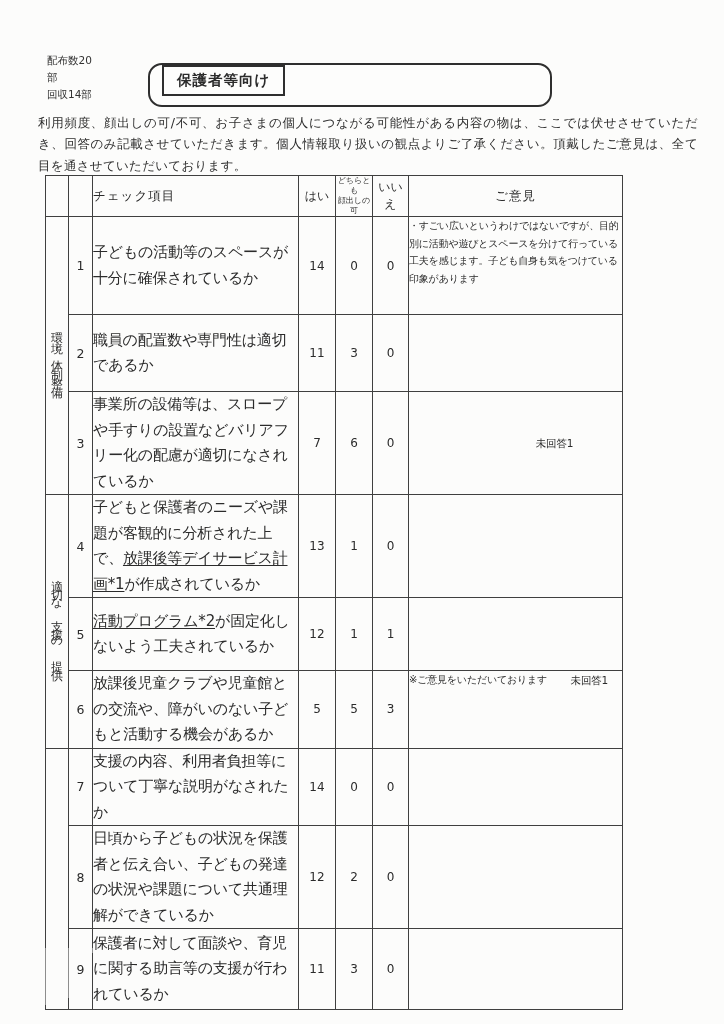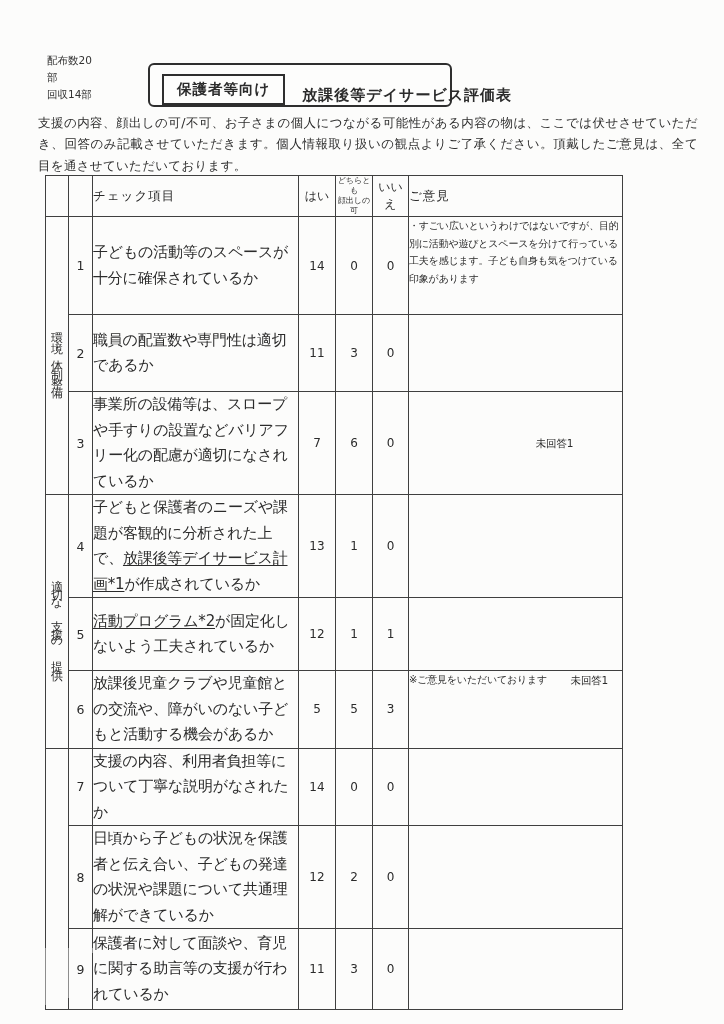--- a/index.html
+++ b/index.html
@@ -10,23 +10,23 @@
     color:#2b2b2b;
     position:relative;
     overflow:hidden;
   }
   
   .dist-note{
     position:absolute;left:47px;top:52px;
     font-size:10.5px;line-height:1.6;color:#333;
   }
   .title-box{
-    position:absolute;left:148px;top:63px;width:304px;height:44px;
-    border:2px solid #2e2e2e;border-radius:6px;
-    display:flex;align-items:flex-end;box-sizing:border-box;
+    position:absolute;left:148px;top:63px;width:404px;height:44px;
+    border:2px solid #2e2e2e;border-radius:14px;
+    display:flex;align-items:flex-start;box-sizing:border-box;
     background:#fdfdfc;
   }
   .badge-box{
     border:2px solid #2e2e2e;
     margin-left:12px;padding:4px 13px;
     font-size:14.5px;font-weight:bold;letter-spacing:1px;
     white-space:nowrap;background:#fdfdfc;
   }
   .page-title{
     font-size:15px;font-weight:bold;letter-spacing:1px;
@@ -48,21 +48,21 @@
     padding:0;box-sizing:border-box;
     font-weight:normal;
   }
   tr.hrow{height:22px;}
   tr.r1{height:98px;} tr.r2{height:77px;} tr.r3{height:74px;}
   tr.r4{height:100px;} tr.r5{height:73px;} tr.r6{height:68px;}
   tr.r7{height:77px;} tr.r8{height:103px;} tr.r9{height:81px;}
   .h-item{font-size:12.5px;font-weight:bold;text-align:left;letter-spacing:1px;}
   .h-yes,.h-no{font-size:12px;font-weight:bold;text-align:center;}
   .h-neither{font-size:8px;font-weight:bold;text-align:center;line-height:1.25;}
-  .h-comment{font-size:12.5px;font-weight:bold;text-align:left;letter-spacing:1px;}
+  .h-comment{font-size:12.5px;font-weight:bold;text-align:center;letter-spacing:1px;}
   td.cat{
     text-align:center;vertical-align:middle;
     font-size:12px;
   }
   td.cat .vtext{
     writing-mode:vertical-rl;text-orientation:upright;
     letter-spacing:9px;margin:0 auto;line-height:1;
     display:inline-block;
   }
   td.num{
@@ -99,24 +99,23 @@
 <body>
 
 <div class="dist-note">
   <div>配布数20</div>
   <div>部</div>
   <div>回収14部</div>
 </div>
 
 <div class="title-box">
   <span class="badge-box">保護者等向け</span>
-  <span class="page-title">放課後等デイサービス評価表</span>
 </div>
 
-<div class="intro">支援の内容、顔出しの可/不可、お子さまの個人につながる可能性がある内容の物は、ここでは伏せさせていただき、回答のみ記載させていただきます。個人情報取り扱いの観点よりご了承ください。頂戴したご意見は、全て目を通させていただいております。</div>
+<div class="intro">利用頻度、顔出しの可/不可、お子さまの個人につながる可能性がある内容の物は、ここでは伏せさせていただき、回答のみ記載させていただきます。個人情報取り扱いの観点よりご了承ください。頂戴したご意見は、全て目を通させていただいております。</div>
 
 <table class="eval">
   <colgroup>
     <col style="width:23px">
       <col style="width:24px">
       <col style="width:206px">
     <col style="width:37px">
       <col style="width:37px">
       <col style="width:36px">
     <col style="width:214px">

